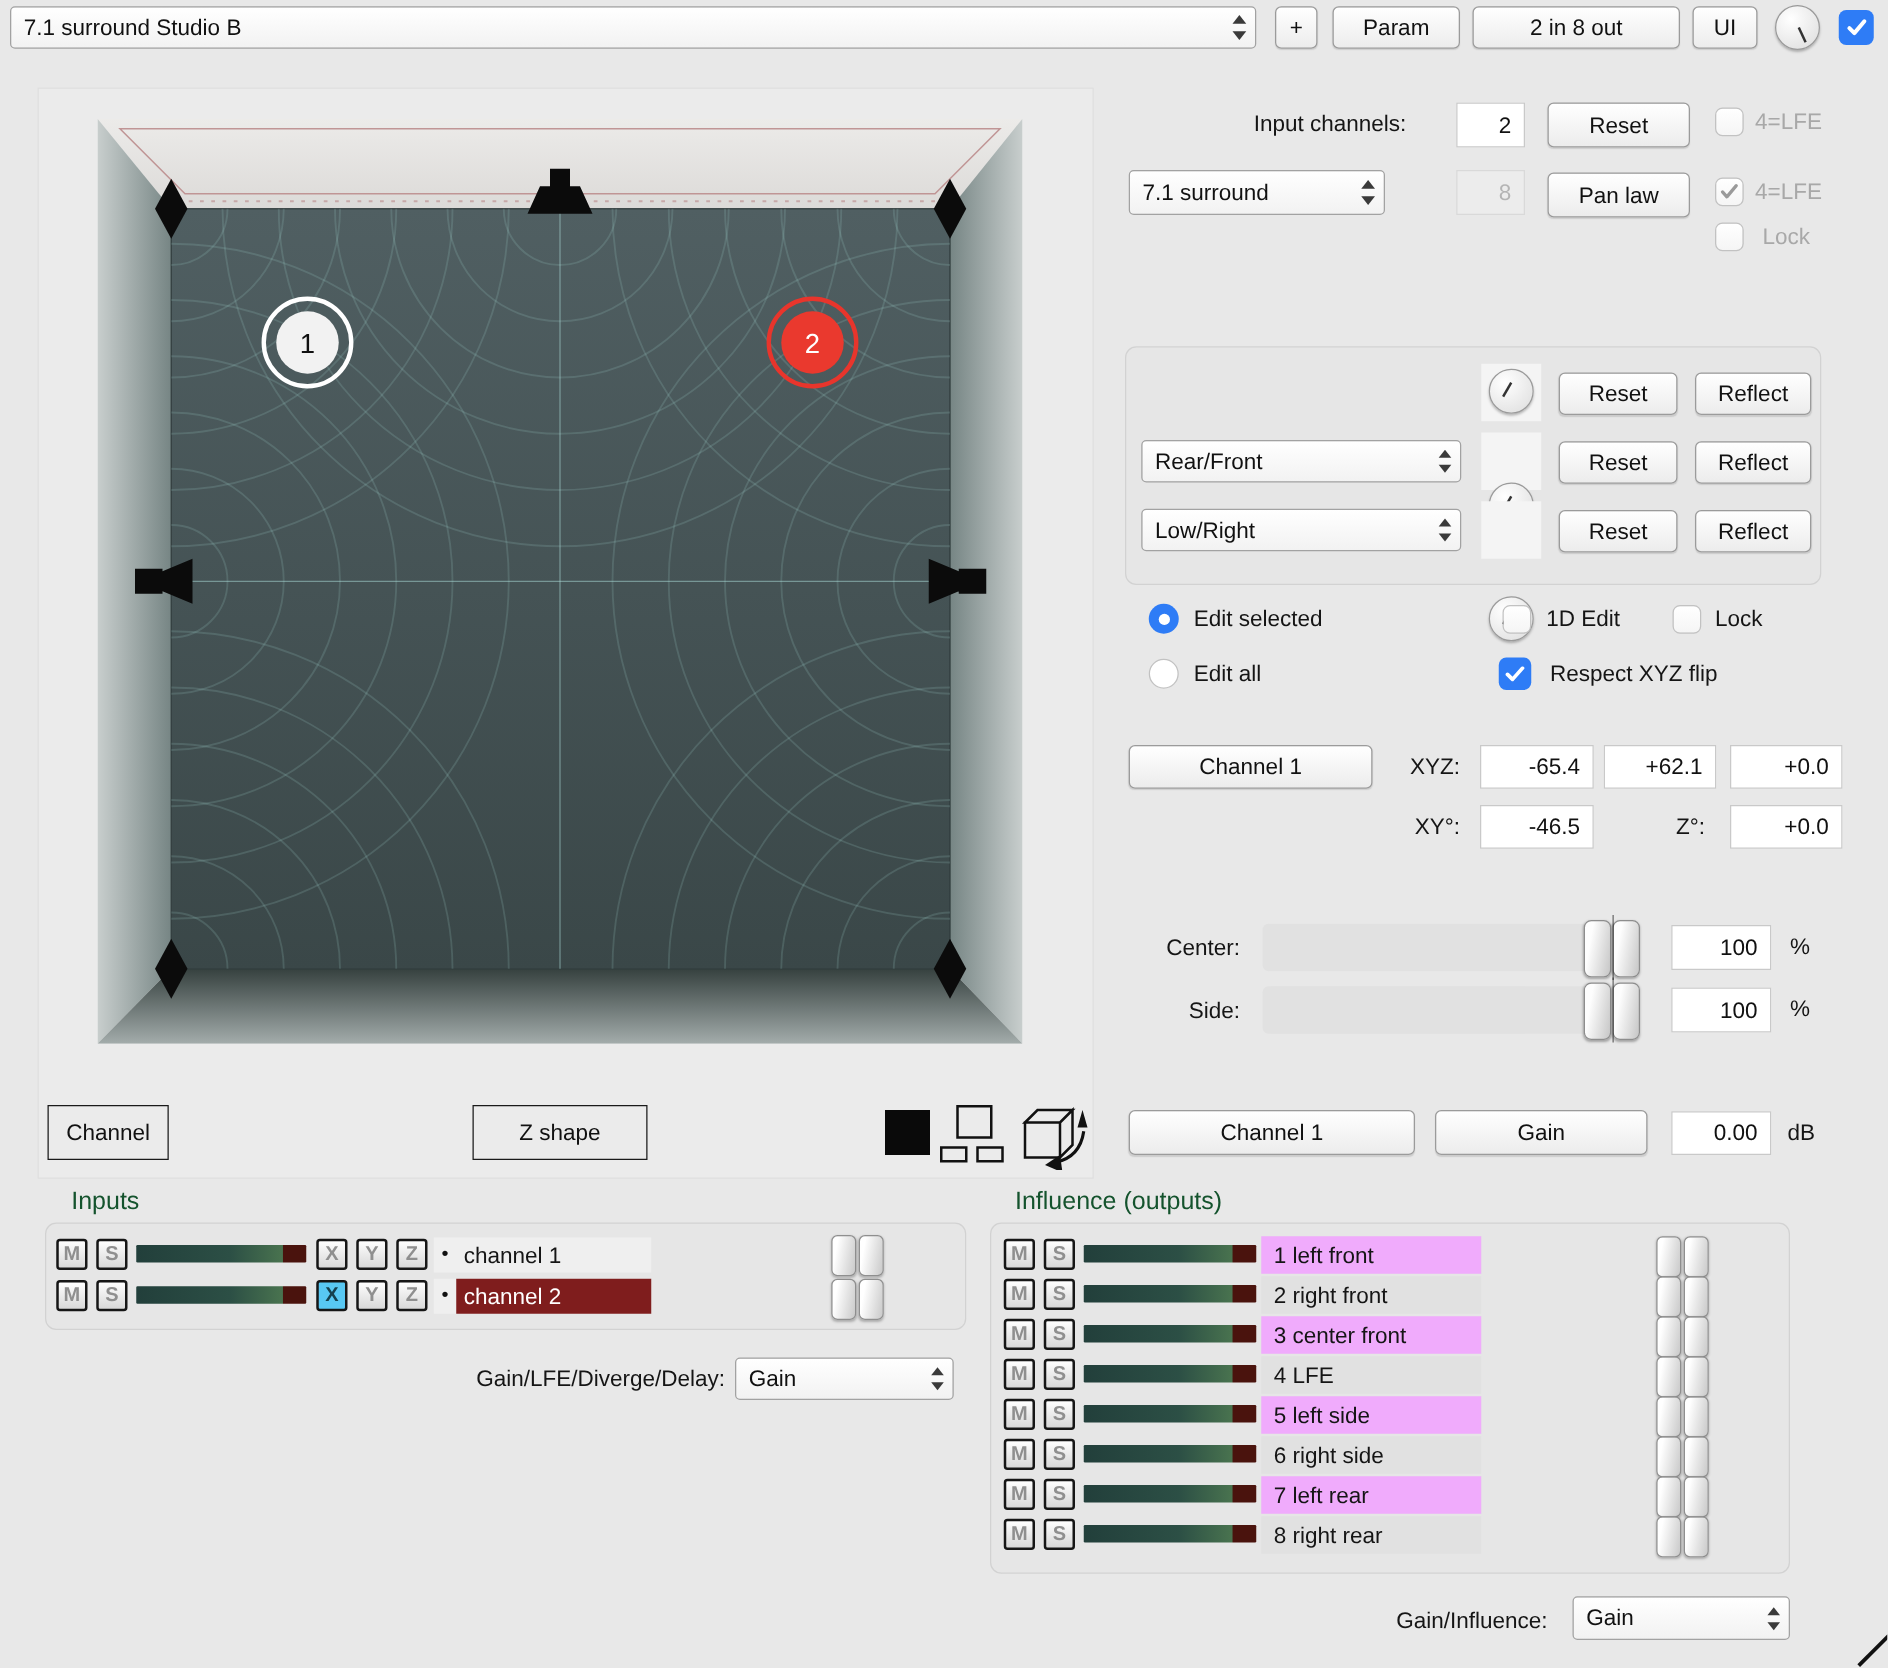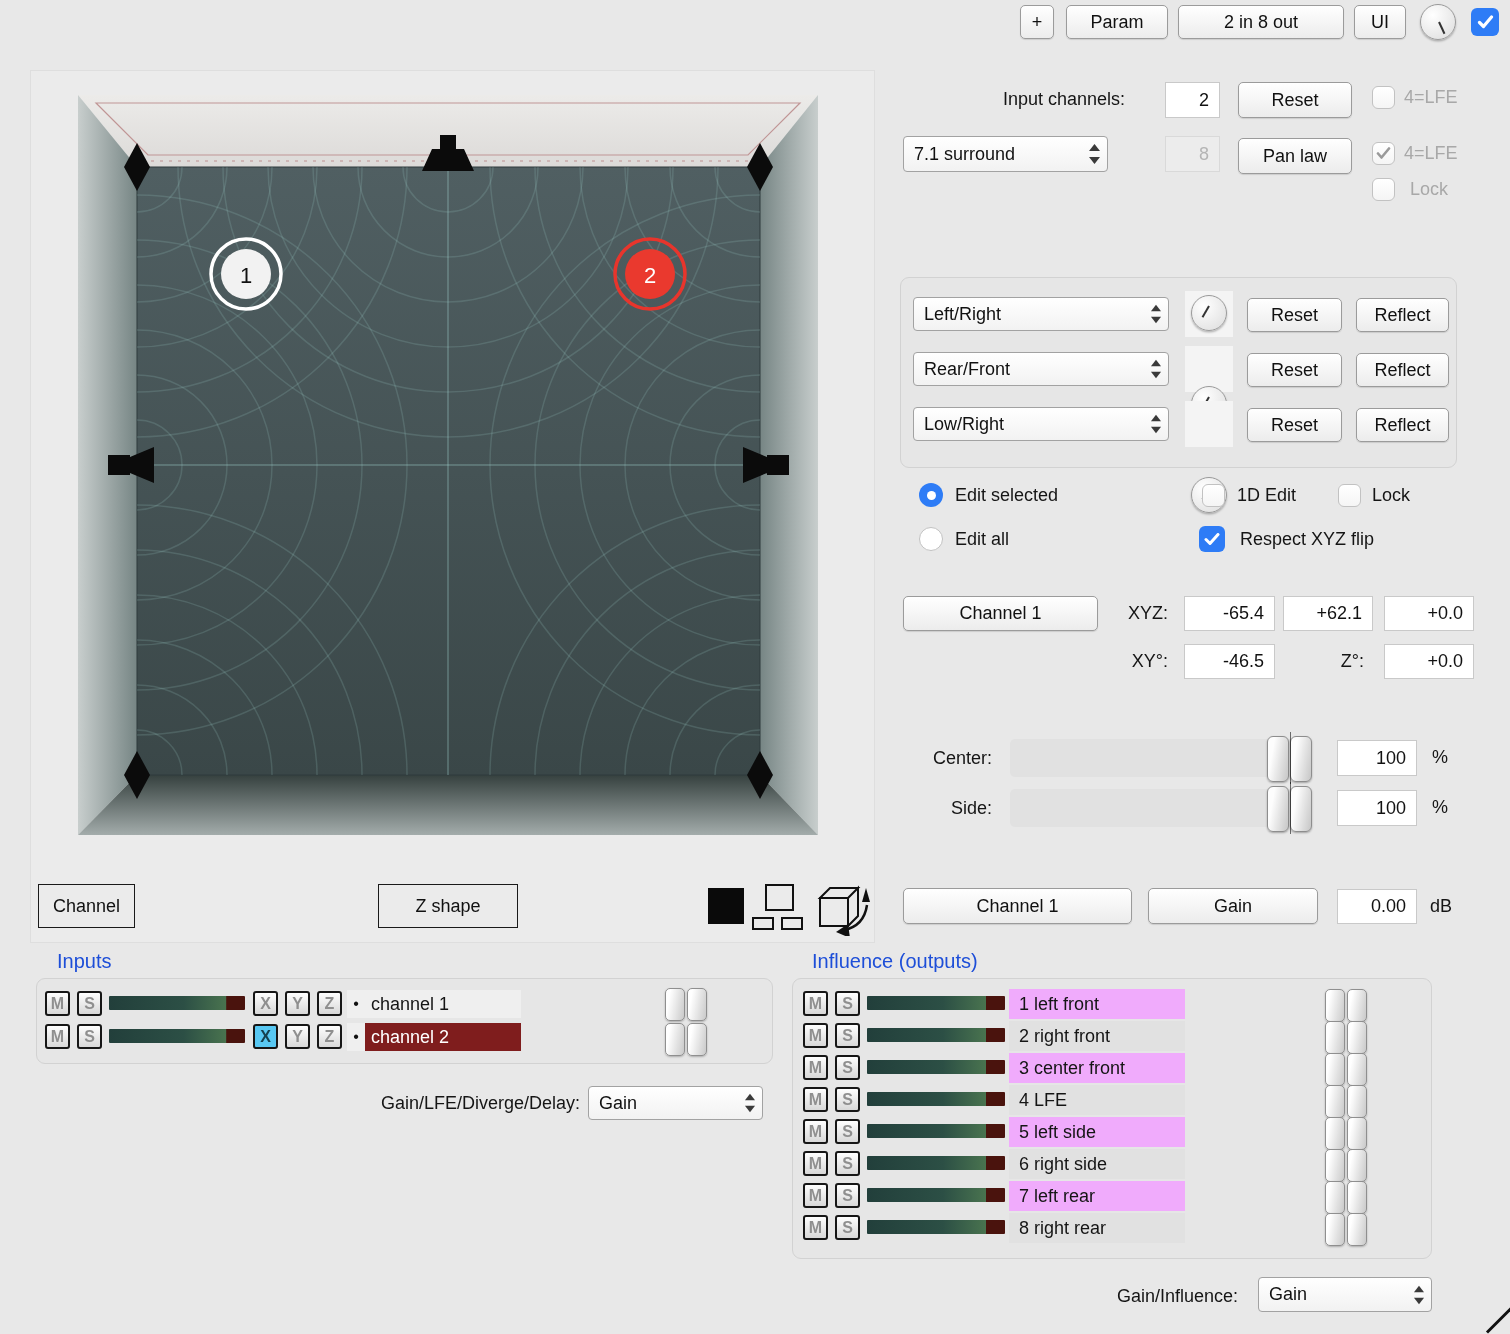--- a/index.html
+++ b/index.html
@@ -13,21 +13,21 @@
        border:1.5px solid #1a1a1a;font-size:18px;color:#111;}
   .popup{display:flex;align-items:center;justify-content:space-between;
        background:linear-gradient(#ffffff,#f2f2f2);border:1px solid #a2a2a2;
        border-radius:4px;font-size:18px;color:#111;padding:0 6px 0 10px;}
   .valuebox{background:#fff;border:1px solid #c9c9c9;display:flex;align-items:center;
        justify-content:flex-end;padding:0 10px;font-size:18px;color:#111;}
   .valuebox.disabled{background:#ececec;color:#b4b4b4;border-color:#d9d9d9;}
   .lbl{display:flex;align-items:center;font-size:18px;color:#151515;white-space:nowrap;}
   .lbl.right{justify-content:flex-end;}
   .lbl.gray{color:#a8a8a8;}
-  .heading{font-size:20px;color:#1d4ed8;}
+  .heading{font-size:20px;color:#14532d;}
   .cb{border-radius:6px;border:1.5px solid #c2c2c2;background:linear-gradient(#fff,#f5f5f5);
       display:flex;align-items:center;justify-content:center;}
   .cb.blue{background:#2e7cf6;border:none;}
   .radio{border-radius:50%;border:1.5px solid #c2c2c2;background:#fff;
       display:flex;align-items:center;justify-content:center;}
   .radio.on{background:#2e7cf6;border:none;}
   .radio.on::after{content:"";width:9px;height:9px;border-radius:50%;background:#fff;}
   .sq{display:flex;align-items:center;justify-content:center;width:25px;height:25px;
       border:2px solid #161616;border-radius:3px;background:linear-gradient(#fefefe,#d8d8d8);
       color:#8f8f8f;font-weight:bold;font-size:16px;}
@@ -53,20 +53,27 @@
   .chcell .nm.sel{background:#7f1d1d;color:#fff;text-align:right;}
   .spkcell{display:flex;align-items:center;padding-left:10px;font-size:18px;}
   .spkcell.odd{background:#f0abfc;}
   .spkcell.even{background:#e1e1e1;}
 </style>
 </head>
 <body>
 
 <div id="app">
 
+  <div class="abs popup" style="left:8px;top:5px;width:997px;height:34px">
+    <span>7.1 surround Studio B</span>
+    <svg width="13" height="24" viewBox="0 0 13 24">
+      <path d="M6.5 2 L12 9 H1 Z" fill="#3a3a3a"></path>
+        <path d="M6.5 22 L1 15 H12 Z" fill="#3a3a3a"></path>
+    </svg>
+  </div>
   <div class="abs btn" style="left:1020px;top:5px;width:34px;height:34px">+</div>
   <div class="abs btn" style="left:1066px;top:5px;width:102px;height:34px">Param</div>
   <div class="abs btn" style="left:1178px;top:5px;width:166px;height:34px">2 in 8 out</div>
   <div class="abs btn" style="left:1354px;top:5px;width:52px;height:34px">UI</div>
   <div class="abs knob" style="left:1420px;top:4px;width:36px;height:36px">
     <div class="ind" style="transform:rotate(-25deg)"></div>
   </div>
   <div class="abs cb blue" style="left:1471px;top:8px;width:28px;height:28px">
     <svg width="17" height="14" viewBox="0 0 17 14">
       <path d="M2.5 7.5 L6.5 11.5 L14.5 2" stroke="#fff" stroke-width="3.2" fill="none" stroke-linecap="round" stroke-linejoin="round"></path>
@@ -186,27 +193,20 @@
     <svg width="15" height="13" viewBox="0 0 15 13">
       <path d="M2 6.5 L5.5 10.5 L13 1.5" stroke="#9a9a9a" stroke-width="2.6" fill="none" stroke-linecap="round" stroke-linejoin="round"></path>
     </svg>
   </div>
   <div class="abs lbl gray" style="left:1404px;top:141px;width:70px;height:25px">4=LFE</div>
   <div class="abs cb" style="left:1372px;top:178px;width:23px;height:23px"></div>
   <div class="abs lbl gray" style="left:1410px;top:177px;width:60px;height:25px">Lock</div>
 
   <div class="abs panel" style="left:900px;top:277px;width:557px;height:191px">
 
-    <div class="abs popup" style="left:12px;top:19px;width:256px;height:34px">
-      <span>Left/Right</span>
-      <svg width="12" height="22" viewBox="0 0 13 24">
-          <path d="M6.5 2 L12 9 H1 Z" fill="#3a3a3a"></path>
-          <path d="M6.5 22 L1 15 H12 Z" fill="#3a3a3a"></path>
-        </svg>
-    </div>
     <div class="abs knobtile" style="left:284px;top:13px;width:48px;height:46px"></div>
     <div class="abs knob" style="left:290px;top:17px;width:36px;height:36px">
         <div class="ind" style="transform:translate(-1px,-7px) rotate(30deg)"></div>
       </div>
     <div class="abs btn" style="left:346px;top:20px;width:95px;height:34px">Reset</div>
     <div class="abs btn" style="left:455px;top:20px;width:93px;height:34px">Reflect</div>
 
     <div class="abs popup" style="left:12px;top:74px;width:256px;height:34px">
       <span>Rear/Front</span>
       <svg width="12" height="22" viewBox="0 0 13 24">

